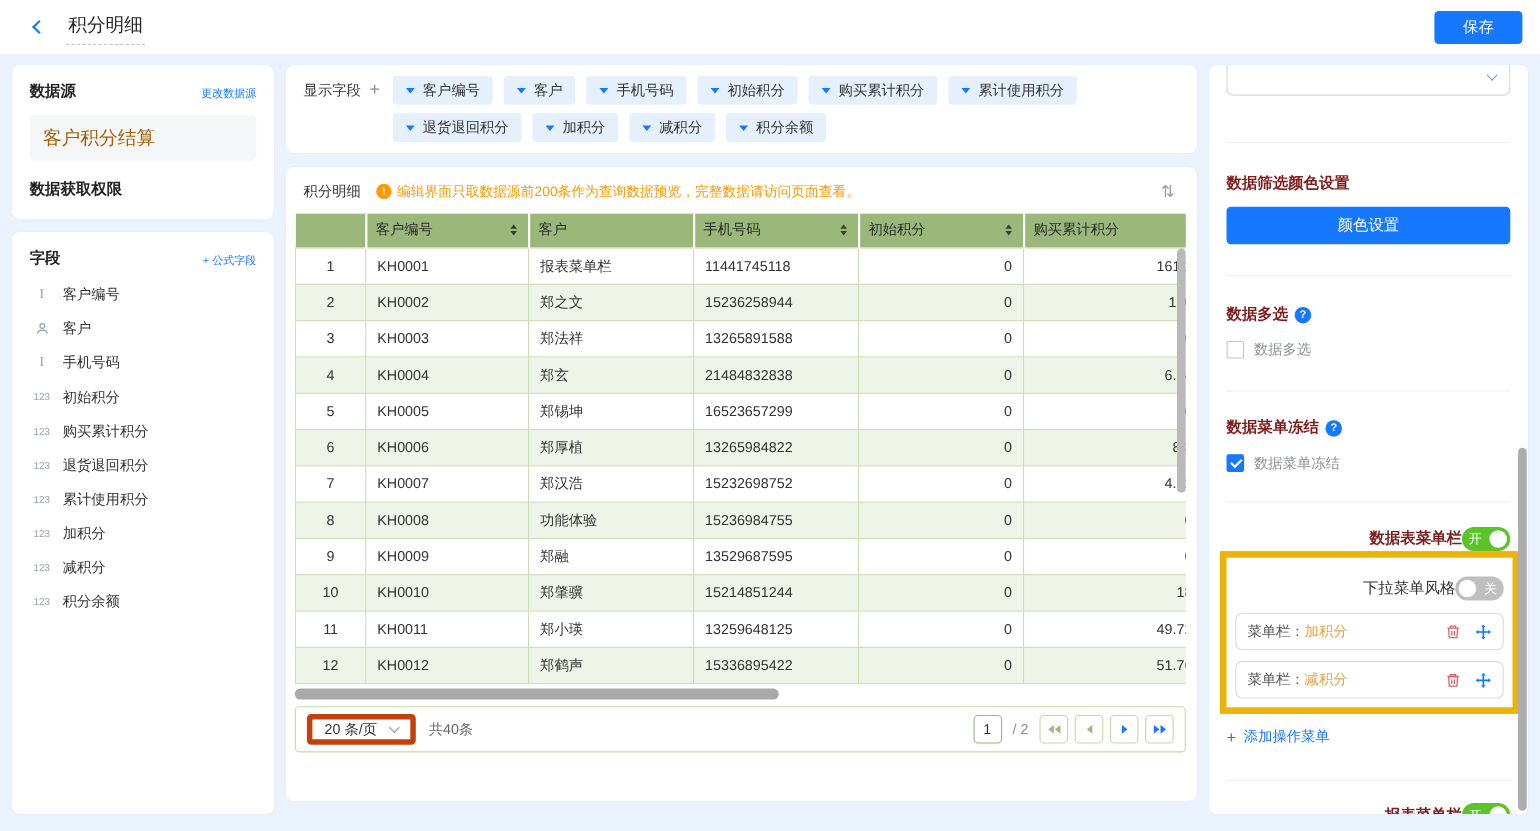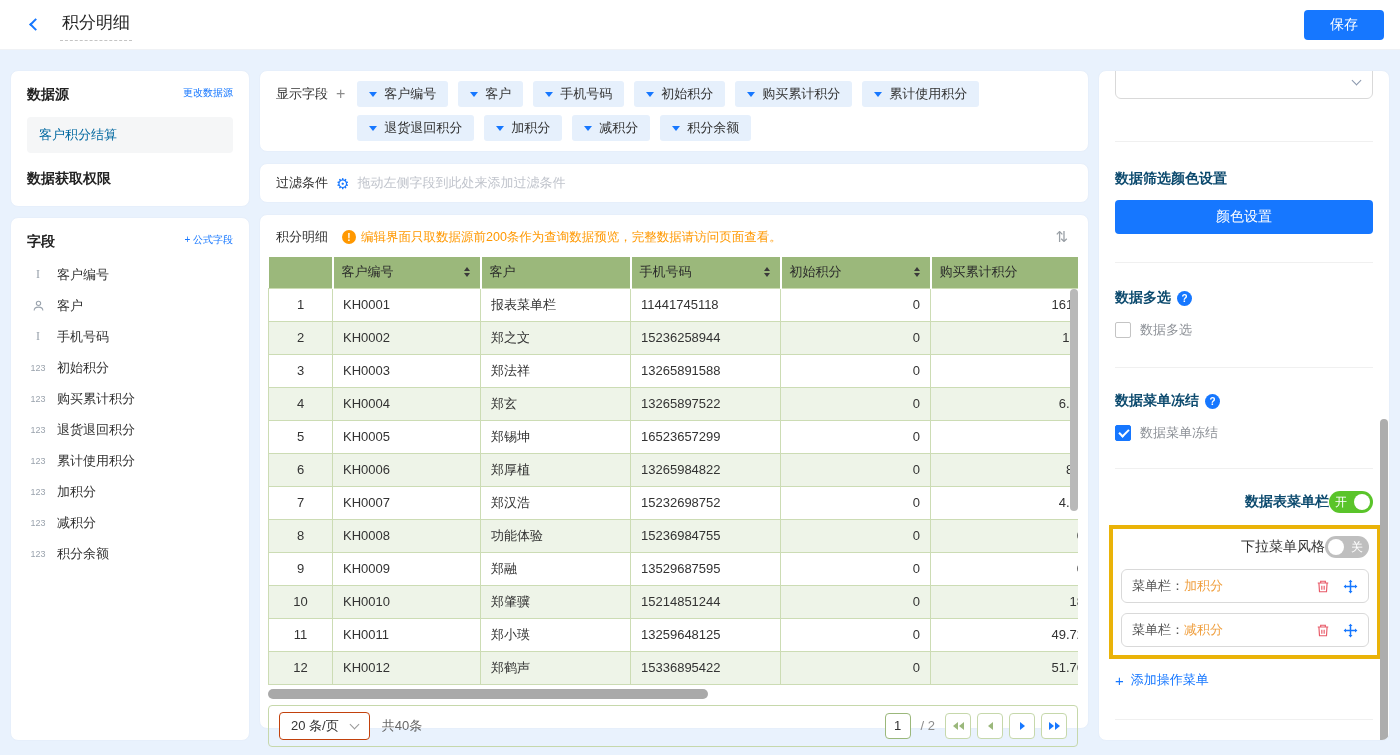--- a/index.html
+++ b/index.html
@@ -1,39 +1,39 @@
 <!DOCTYPE html>
 <html><head>
 <meta charset="utf-8">
 <style>
   * { margin:0; padding:0; box-sizing:border-box; }
   html,body { width:1400px; height:755px; }
   body { background:#e9f2fd; font-family:"Liberation Sans", sans-serif; overflow:hidden; }
-  .app { width:1400px; height:755px; display:flex; flex-direction:column;gap:12px; }
+  .app { width:1400px; height:755px; display:flex; flex-direction:column; }
 
   
   .topbar { height:50px; background:#fff; display:flex; align-items:center; padding:0 16px 0 22px; border-bottom:1px solid #f0f2f5; flex:none; }
   .back { width:26px; height:26px; display:flex; align-items:center; justify-content:center; cursor:pointer; }
   .chev-left { width:9px; height:9px; border-left:2px solid #1677ff; border-bottom:2px solid #1677ff; transform:rotate(45deg); }
   .title-wrap { margin-left:12px; font-size:17px; color:#262626; border-bottom:1px dashed #c4c4c4; padding:2px 2px 6px; }
   .save-btn { margin-left:auto; width:80px; height:30px; background:#1677ff; color:#fff; border:none; border-radius:4px; font-size:14px; cursor:pointer; font-family:inherit; }
 
   
   .main { flex:1; display:flex; gap:9px; padding:8px 10px 14px; min-height:0; }
   .card { background:#fff; border:1px solid #e6effb; border-radius:8px; }
   .left-col { width:240px; flex:none; display:flex; flex-direction:column; gap:10px; }
   .mid-col { flex:1; min-width:0; display:flex; flex-direction:column; gap:11px; padding-bottom:12px; }
   .right-col { width:292px; flex:none; }
 
   
   .card-ds { padding:15px 16px 18px; flex:none; }
-  .card-head { display:flex; justify-content:space-between; align-items:flex-start; }
+  .card-head { display:flex; justify-content:space-between; align-items:flex-end; }
   .h { font-size:14px; font-weight:bold; color:#222; }
   .link { color:#1677ff; font-size:10px; text-decoration:none; cursor:pointer; }
-  .ds-box { margin-top:13px; background:#f5f6f7; border-radius:4px; padding:9px 12px; font-size:13px; color:#0369a1; cursor:pointer; }
+  .ds-box { margin-top:13px; background:#f5f6f7; border-radius:4px; padding:9px 12px; font-size:17px; color:#a16207; cursor:pointer; }
   .mt16 { margin-top:17px; }
   .btn-primary { margin-top:13px; width:100%; height:32px; background:#1677ff; color:#fff; border:none; border-radius:4px; font-size:14px; cursor:pointer; font-family:inherit; }
   .card-fields { flex:1; padding:15px 16px; min-height:0; }
   #field-list { margin-top:8px; }
   .field-item { display:flex; align-items:center; height:31px; gap:8px; cursor:grab; }
   .f-icon { width:22px; color:#9aa3ad; text-align:center; flex:none; display:flex; align-items:center; justify-content:center; }
   .f-icon.text { font-family:"Liberation Serif", serif; font-size:12px; }
   .f-icon.number { font-size:9px; }
   .f-label { font-size:13px; color:#333; }
 
@@ -72,54 +72,54 @@
   td { height:33px; border:1px solid #ccdcb4; font-size:13px; color:#333; padding:0 10px; background:#fff; overflow:hidden; white-space:nowrap; }
   tr:nth-child(even) td { background:#eef4e8; }
   .c-num { text-align:center; padding:0 4px; }
   .c-right { text-align:right; }
   .v-thumb { position:absolute; right:0; top:32px; width:8px; height:222px; background:#b9b9b9; border-radius:4px; cursor:pointer; }
   .h-scroll { height:10px; margin:4px 0 0 8px; position:relative; flex:none; }
   .h-thumb { position:absolute; left:0; top:0; height:10px; width:440px; background:#a9a9a9; border-radius:5px; cursor:pointer; }
 
   
   .pg-bar { margin:6px 10px 12px 8px; border:1px solid #c6d8ab; border-radius:4px; height:42px; display:flex; align-items:center; padding:0 10px; flex:none; }
-  .pg-select { border:1px solid #c2410c; border-radius:4px; height:28px; display:flex; align-items:center; gap:12px; padding:0 11px; font-size:13px; color:#333; cursor:pointer; background:#fff; }
+  .pg-select { border:5px solid #c2410c; border-radius:4px; height:28px; display:flex; align-items:center; gap:12px; padding:0 11px; font-size:13px; color:#333; cursor:pointer; background:#fff; }
   .chev-down { width:7px; height:7px; border-right:1.5px solid #999; border-bottom:1.5px solid #999; transform:rotate(45deg); margin-top:-3px; }
   .pg-total { color:#666; font-size:13px; margin-left:12px; }
   .pg-right { margin-left:auto; display:flex; align-items:center; gap:6px; }
   .pg-num { border:1px solid #9bb87b; border-radius:4px; min-width:26px; height:26px; display:flex; align-items:center; justify-content:center; font-size:13px; color:#333; background:#fff; }
   .pg-suffix { color:#8c8c8c; font-size:13px; margin:0 4px; }
   .pg-btn { width:26px; height:26px; border:1px solid #c6d8ab; border-radius:4px; background:#fff; display:flex; align-items:center; justify-content:center; gap:1px; padding:0; cursor:pointer; }
   .t-l { width:0; height:0; border-top:4px solid transparent; border-bottom:4px solid transparent; border-right:5px solid currentColor; }
   .t-r { width:0; height:0; border-top:4px solid transparent; border-bottom:4px solid transparent; border-left:5px solid currentColor; }
   .green { color:#9bb87b; } .blue { color:#1677ff; }
 
   
   .card-right { height:100%; padding:0 16px 10px; position:relative; overflow:hidden; }
   .r-select { height:34px; border:1px solid #d9d9d9; border-radius:6px; margin-top:-6px; display:flex; align-items:center; justify-content:flex-end; padding:0 12px; cursor:pointer; background:#fff; }
   .r-select .chev-down { border-color:#8a97ad; }
   .r-div { height:1px; background:#f0f0f0; }
   .d1 { margin-top:42px; } .d2 { margin-top:28px; } .d3 { margin-top:28px; } .d4 { margin-top:26px; } .d5 { margin-top:30px; }
-  .r-h { font-size:14px; font-weight:bold; color:#0c4a6e; display:flex; align-items:center; gap:6px; margin-top:28px; }
+  .r-h { font-size:14px; font-weight:bold; color:#7f1d1d; display:flex; align-items:center; gap:6px; margin-top:28px; }
   .q-icon { width:15px; height:15px; border-radius:50%; background:#1677ff; color:#fff; font-size:10px; display:inline-flex; align-items:center; justify-content:center; cursor:pointer; }
   .q-icon::after { content:"?"; }
   .btn-color { width:100%; height:34px; margin-top:12px; background:#1677ff; color:#fff; border:none; border-radius:4px; font-size:14px; cursor:pointer; font-family:inherit; }
   .cb-row { display:flex; align-items:center; gap:9px; margin-top:14px; cursor:pointer; }
   .cb { width:16px; height:16px; border:1px solid #c4c4c4; border-radius:2px; background:#fff; flex:none; position:relative; }
   .cb.checked { background:#1677ff; border-color:#1677ff; }
   .cb.checked::after { content:""; position:absolute; left:5px; top:1px; width:4px; height:8px; border-right:2px solid #fff; border-bottom:2px solid #fff; transform:rotate(45deg); }
   .cb-label { color:#8c9096; font-size:13px; }
   .row-between { display:flex; align-items:center; justify-content:flex-end; }
   .toggle { width:44px; height:22px; border-radius:11px; display:flex; align-items:center; justify-content:space-between; padding:0 3px; cursor:pointer; flex:none; }
   .toggle.on { background:#5ac42a; }
   .toggle.off { background:#bfbfbf; }
   .t-label { color:#fff; font-size:12px; margin:0 3px; }
   .knob { width:16px; height:16px; background:#fff; border-radius:50%; flex:none; }
   .menubar-head { margin-top:22px; }
-  .red-box { border:4px solid #eab308; padding:6px 8px 8px; margin:12px -8px 0 -6px; }
+  .red-box { border:6px solid #eab308; padding:16px 8px 8px; margin:0 -8px 0 -6px; }
   .style-row { height:24px; font-size:14px; color:#333; }
   .menu-item { border:1px solid #d9d9d9; border-radius:6px; height:34px; display:flex; align-items:center; padding:0 10px; margin-top:10px; background:#fff; }
   .mi-prefix { font-size:13px; color:#555; }
   .mi-value { font-size:13px; color:#f0a040; }
   .spacer { flex:1; }
   .icon-btn { display:flex; margin-left:13px; cursor:pointer; }
   .add-link { color:#1677ff; font-size:13px; margin-top:12px; display:flex; gap:7px; align-items:center; cursor:pointer; }
   .add-plus { font-size:15px; }
   .report-head { margin-top:20px; }
   .r-thumb { position:absolute; right:1px; top:348px; width:8px; height:330px; background:#adadad; border-radius:4px; cursor:pointer; }
@@ -246,25 +246,20 @@
               <i class="caret"></i>
               <span>减积分</span>
             </span>
             <span class="chip">
               <i class="caret"></i>
               <span>积分余额</span>
             </span>
           </div>
       </div>
 
-      <div class="card card-filter">
-        <span class="filter-label">过滤条件</span>
-        <span class="gear-icon">⚙</span>
-        <span class="filter-ph">拖动左侧字段到此处来添加过滤条件</span>
-      </div>
 
       <div class="card card-table">
         <div class="tc-head">
           <span class="tc-title">积分明细</span>
           <span class="notice">
             <span class="notice-icon"></span>
             <span>编辑界面只取数据源前200条作为查询数据预览，完整数据请访问页面查看。</span>
           </span>
           <span class="order-icon"></span>
         </div>
@@ -340,21 +335,21 @@
                   <td>KH0003</td>
                   <td>郑法祥</td>
                   <td>13265891588</td>
                   <td class="c-right">0</td>
                   <td class="c-right">0</td>
                 </tr>
                 <tr>
                   <td class="c-num">4</td>
                   <td>KH0004</td>
                   <td>郑玄</td>
-                  <td>13265897522</td>
+                  <td>21484832838</td>
                   <td class="c-right">0</td>
                   <td class="c-right">6.14</td>
                 </tr>
                 <tr>
                   <td class="c-num">5</td>
                   <td>KH0005</td>
                   <td>郑锡坤</td>
                   <td>16523657299</td>
                   <td class="c-right">0</td>
                   <td class="c-right">0</td>

